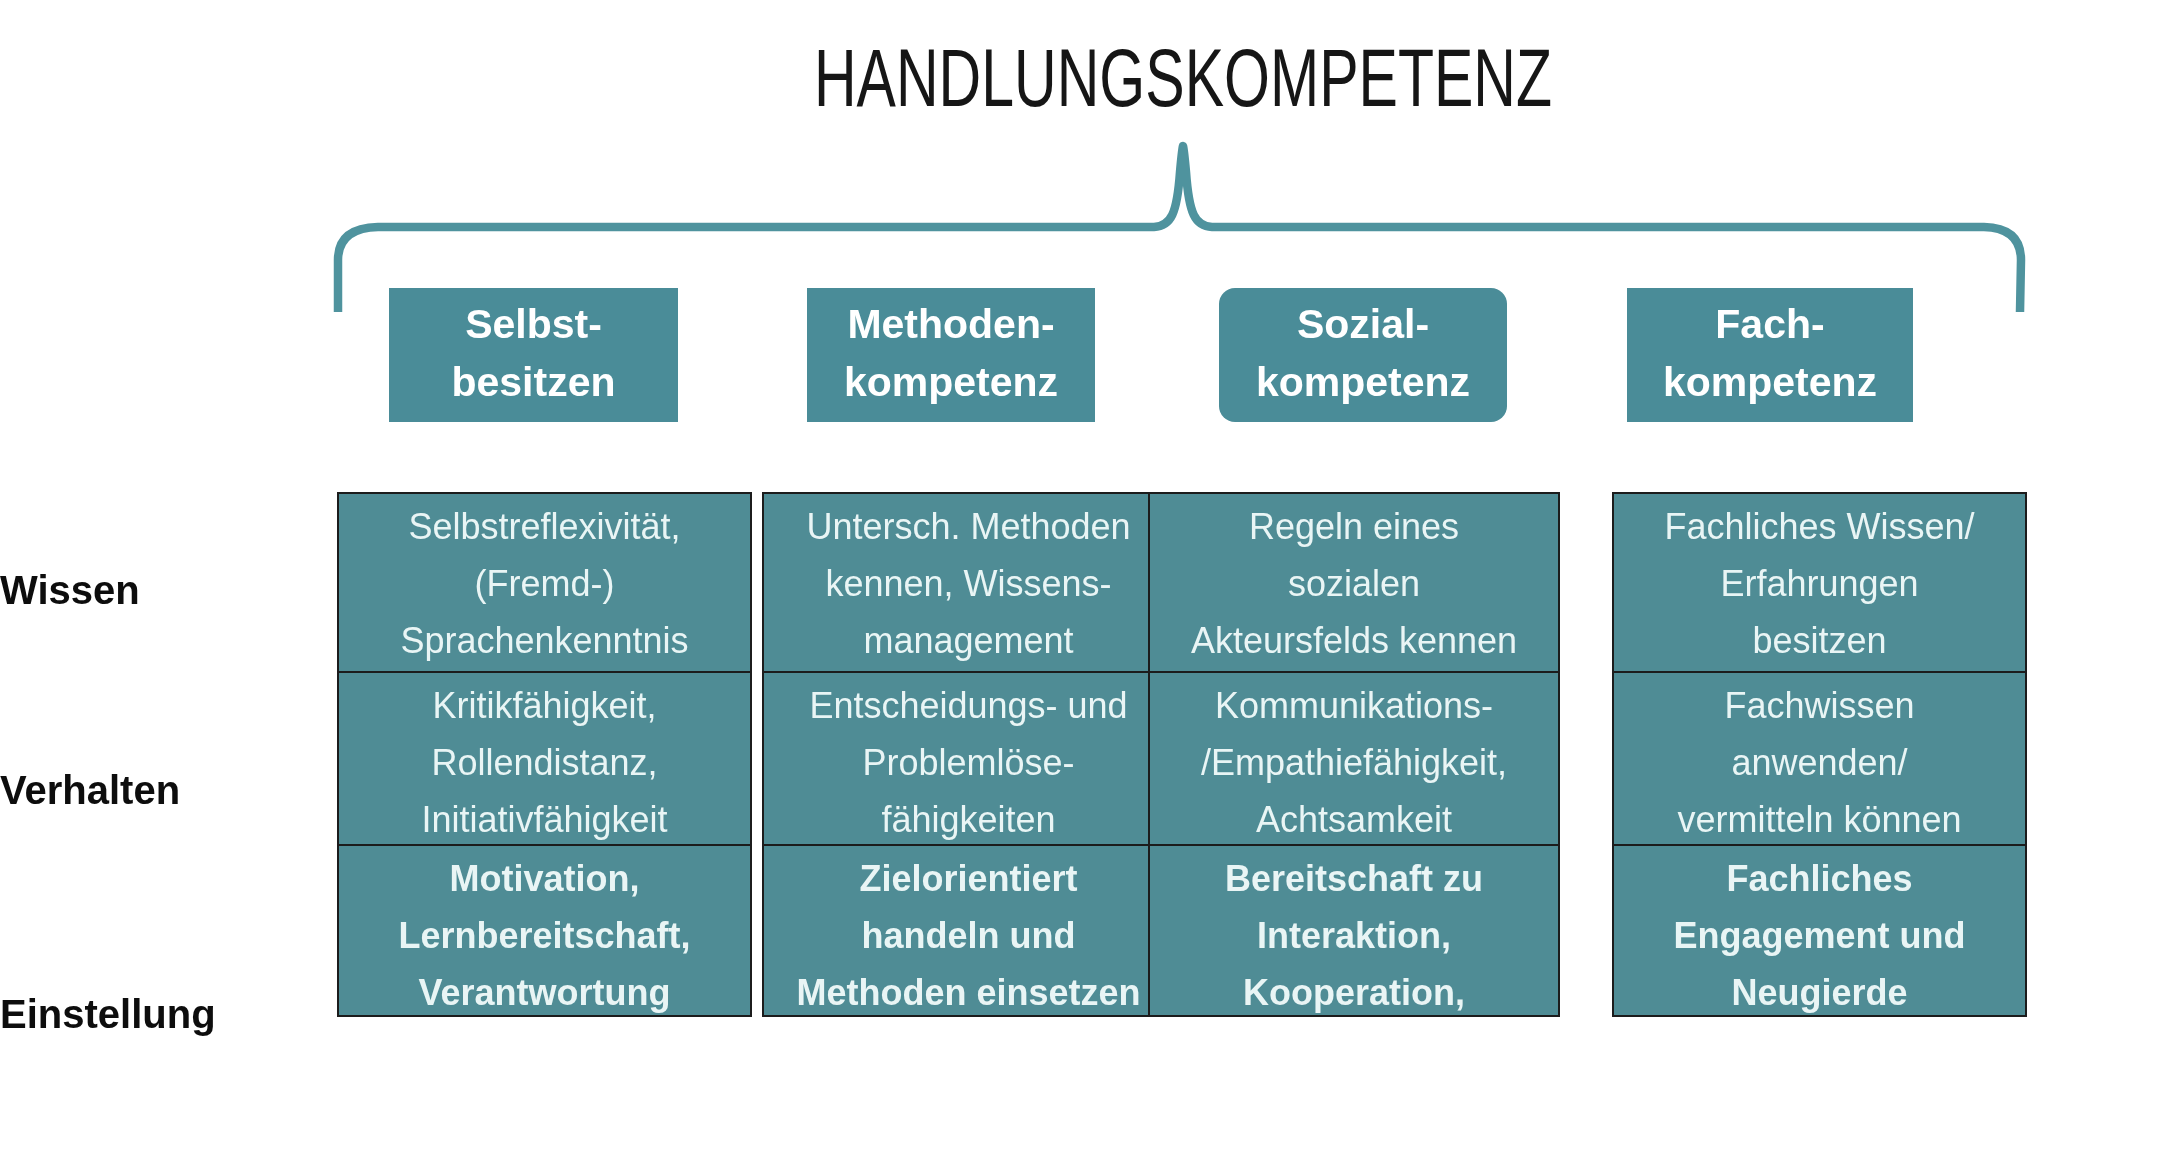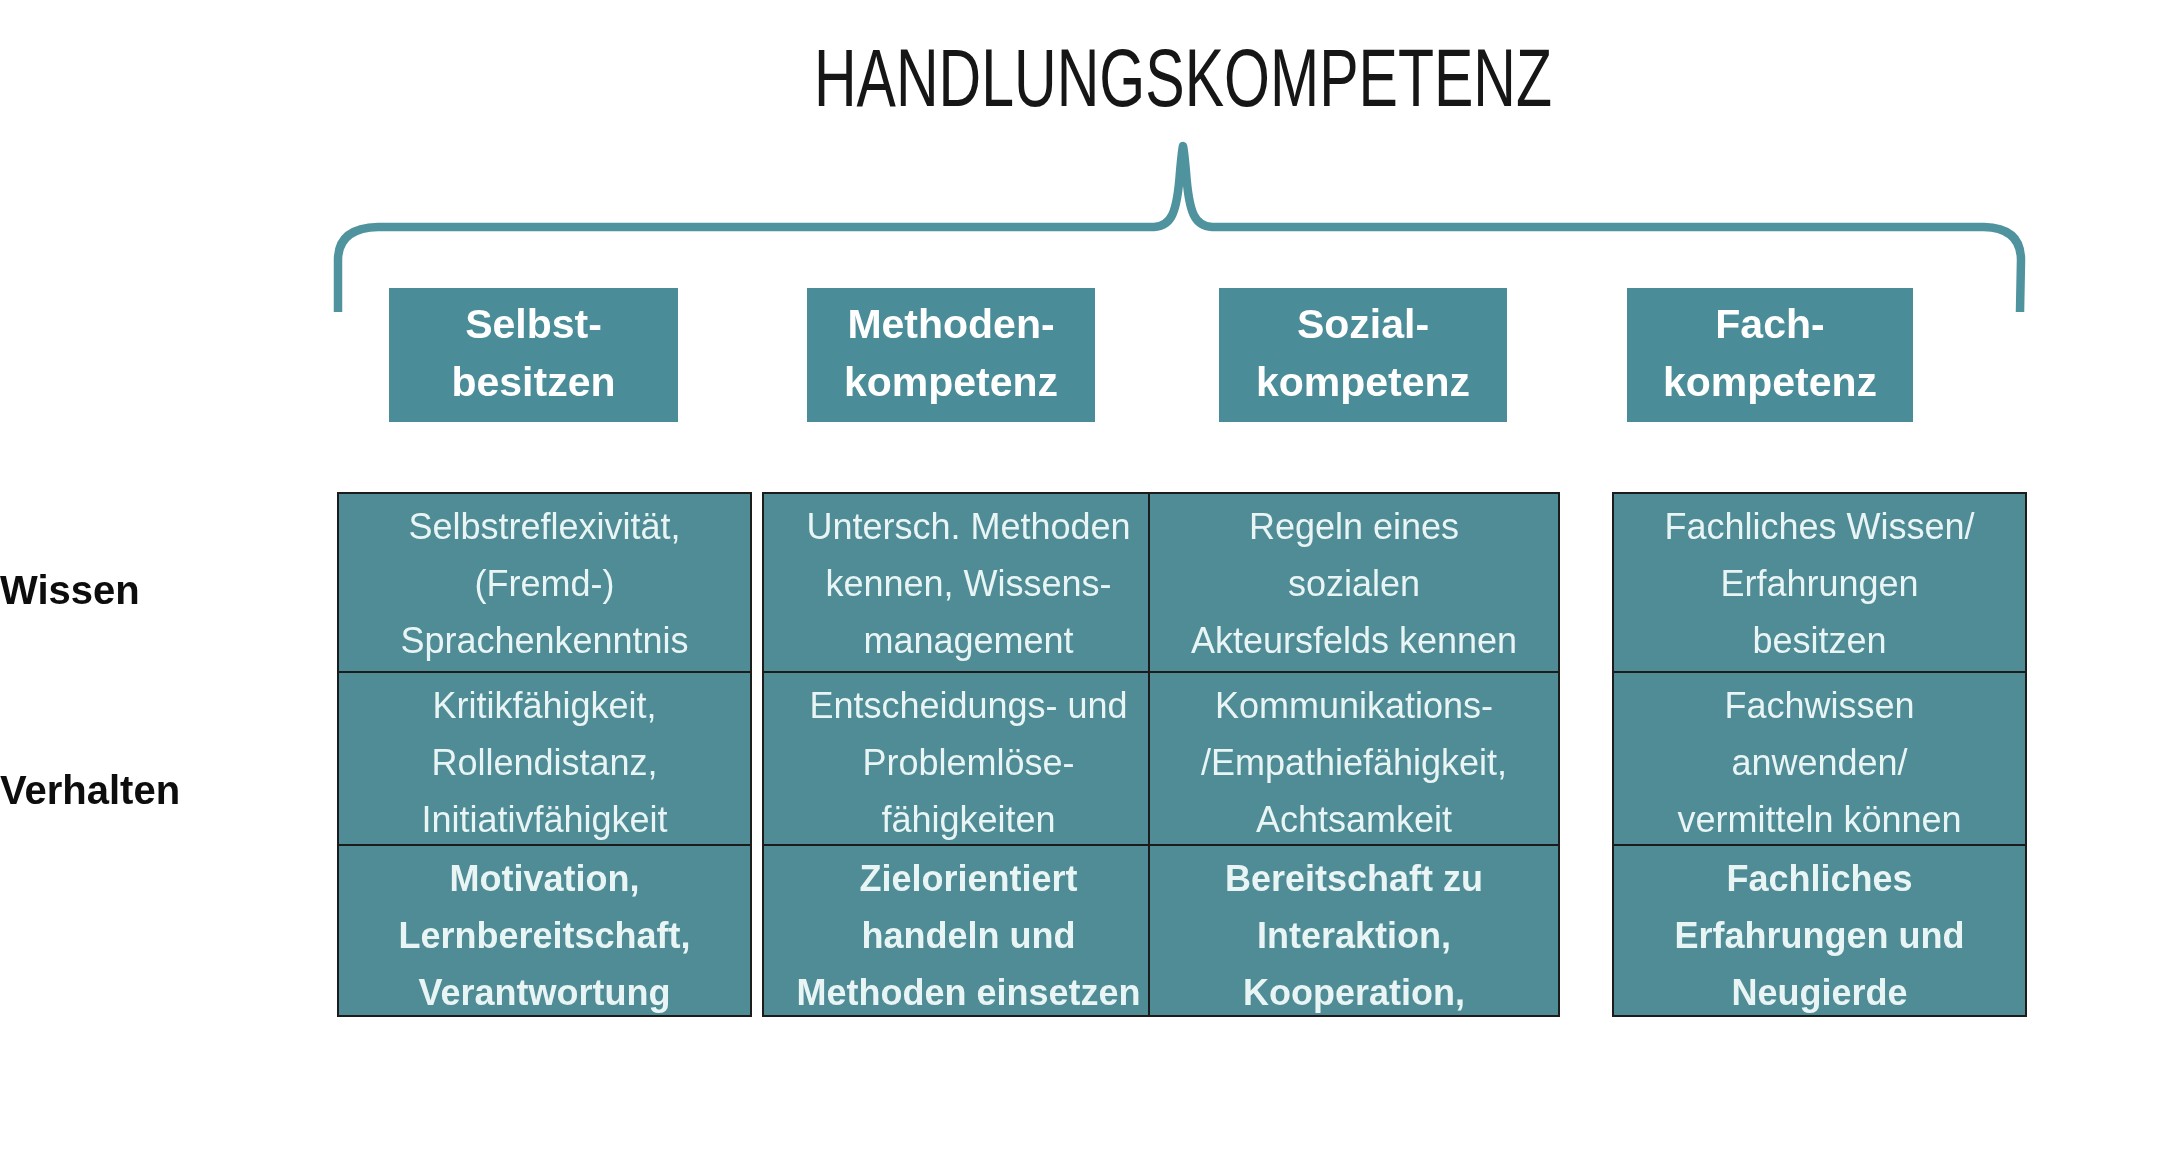--- a/index.html
+++ b/index.html
@@ -102,27 +102,28 @@
              C 1189 214 1195 226 1212 227
              L 1984 227
              Q 2021 228 2021 260
              L 2020 312"></path>
   </svg>
 
   <div class="hdr" style="left:389px;width:289px;">Selbst-
 besitzen</div>
   <div class="hdr" style="left:807px;width:288px;">Methoden-
 kompetenz</div>
-  <div class="hdr" style="left:1219px;width:288px;">Sozial-
+  <div class="hdr" style="left:1219px;width:288px;border-radius:16px;">Sozial-
 kompetenz</div>
   <div class="hdr" style="left:1627px;width:286px;">Fach-
 kompetenz</div>
 
   <div class="rowlabel" style="top:562px;">Wissen</div>
   <div class="rowlabel" style="top:762px;">Verhalten</div>
+  <div class="rowlabel" style="top:986px;">Einstellung</div>
 
   <div class="col" style="left:337px;width:415px;">
     <div class="cell r1">Selbstreflexivität,
 (Fremd-)
 Sprachenkenntnis</div>
     <div class="cell r2">Kritikfähigkeit,
 Rollendistanz,
 Initiativfähigkeit</div>
     <div class="cell r3">Motivation,
 Lernbereitschaft,
@@ -156,17 +157,17 @@
   </div>
 
   <div class="col" style="left:1612px;width:415px;">
     <div class="cell r1">Fachliches Wissen/
 Erfahrungen
 besitzen</div>
     <div class="cell r2">Fachwissen
 anwenden/
 vermitteln können</div>
     <div class="cell r3">Fachliches
-Erfahrungen und
+Engagement und
 Neugierde</div>
   </div>
 
 </div>
 
 </body></html>

